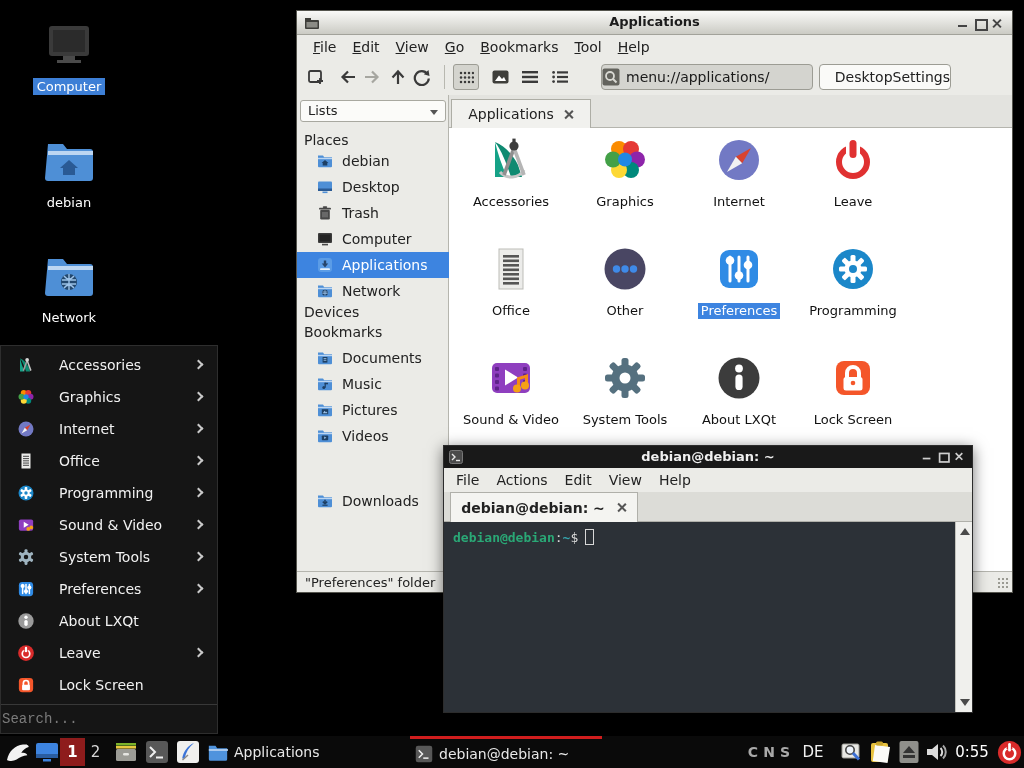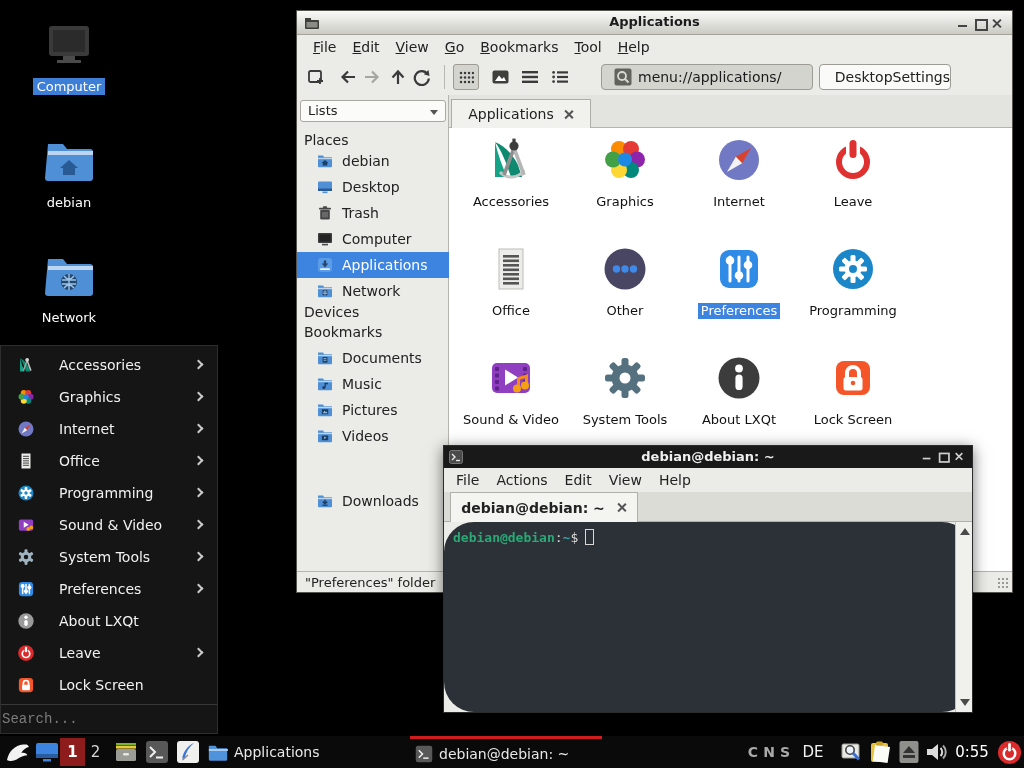--- a/index.html
+++ b/index.html
@@ -24,21 +24,21 @@
   .fm-titlebar { position:absolute; left:0; top:0; right:0; height:24px; background:linear-gradient(#fafaf8,#cbcbc4); border-bottom:1px solid #a2a29a; }
   .fm-title { position:absolute; left:0; right:0; top:3px; text-align:center; font-weight:bold; font-size:13px; color:#1c1c1c; }
   .fm-titlebar .wctl { color:#444; }
   .fm-menubar { position:absolute; top:24px; left:0; right:0; height:24px; display:flex; align-items:center; padding-left:8px; font-size:14px; }
   .fm-menubar .mi { display:inline-block; padding:2px 8px; }
   .fm-menubar .mi::first-letter { text-decoration:underline; }
   .fm-toolbar { position:absolute; top:48px; left:0; right:0; height:36px; }
   .tbtn { position:absolute; top:5px; width:26px; height:26px; display:flex; align-items:center; justify-content:center; }
   .tbtn.pressed { background:#d4d4ce; border:1px solid #9c9c94; border-radius:3px; }
   .tsep { position:absolute; top:6px; width:1px; height:24px; background:#b8b8b0; }
-  .addr { position:absolute; left:304px; top:5px; width:212px; height:26px; background:#d4d4cf; border:1px solid #9c9c94; border-radius:4px; display:flex; align-items:center; gap:6px; padding-left:12px; font-size:14px; color:#1a1a1a; overflow:hidden; white-space:nowrap; }
+  .addr { position:absolute; left:304px; top:5px; width:212px; height:26px; background:#d4d4cf; border:1px solid #9c9c94; border-radius:4px; display:flex; align-items:center; gap:6px; padding-left:0; font-size:14px; color:#1a1a1a; overflow:hidden; white-space:nowrap; }
   .ds-btn { position:absolute; left:522px; top:5px; width:132px; height:26px; background:#fafaf8; border:1px solid #9c9c94; border-radius:4px; text-align:right; line-height:24px; font-size:14px; }
   .fm-sidebar { position:absolute; left:0; top:84px; bottom:21px; width:152px; border-right:1px solid #b5b5ae; }
   .combo { position:absolute; left:3px; top:5px; width:146px; height:22px; background:#fbfbf9; border:1px solid #a8a8a0; border-radius:3px; font-size:13px; line-height:20px; padding-left:7px; }
   .combo .car { position:absolute; right:7px; top:9px; width:0; height:0; border-left:4px solid transparent; border-right:4px solid transparent; border-top:5px solid #555; }
   .sb-h { position:absolute; left:7px; height:18px; font-size:14px; color:#222; }
   .sb-row { position:absolute; left:0; width:152px; height:26px; display:flex; align-items:center; font-size:14px; color:#222; }
   .sb-row .sic { margin-left:20px; width:16px; height:16px; flex:none; }
   .sb-row .slb { margin-left:9px; white-space:nowrap; }
   .sb-row.sel { background:#3d84e0; color:#fff; }
   .fm-tabbar { position:absolute; left:152px; top:84px; right:0; height:33px; background:#e3e3df; border-bottom:1px solid #b5b5ae; }
@@ -57,21 +57,21 @@
           background-size:4px 4px; }
 
   
   #term { left:443px; top:445px; width:530px; height:268px; background:#ebebe7; border:1px solid #2c2c2c; z-index:20; }
   .t-titlebar { position:absolute; left:0; top:0; right:0; height:22px; background:#191919; }
   .t-title { position:absolute; left:0; right:0; top:3px; text-align:center; color:#f0f0f0; font-weight:bold; font-size:13px; }
   .t-titlebar .wctl { color:#cfcfcf; transform:scale(.85); top:3px; }
   .t-menubar { position:absolute; top:22px; left:0; right:0; height:24px; display:flex; align-items:center; padding-left:12px; gap:17px; font-size:14px; background:#ebebe7; }
   .t-tabbar { position:absolute; top:46px; left:0; right:0; height:30px; background:#dcdcd7; border-bottom:1px solid #b0b0aa; }
   .t-tab { position:absolute; left:6px; top:0; width:188px; height:30px; background:#f4f4f1; border:1px solid #b0b0aa; border-bottom:none; display:flex; align-items:center; justify-content:center; gap:11px; font-weight:bold; font-size:14px; }
-  .t-screen { position:absolute; top:76px; left:0; right:0; bottom:0; background:#2c3137;border-radius:30px; }
+  .t-screen { position:absolute; top:76px; left:0; right:0; bottom:0; background:#2c3137; }
   .prompt { position:absolute; left:9px; top:7px; font-family:"DejaVu Sans Mono",monospace; font-size:13px; font-weight:bold; white-space:pre; }
   .p-user { color:#2aa876; } .p-sep { color:#dadada; font-weight:normal; }
   .p-path { color:#35a5ad; } .p-sym { color:#dadada; font-weight:normal; }
   .cursor { display:inline-block; width:9px; height:16px; border:1.5px solid #d8d8d8; vertical-align:-3px; margin-left:7px; }
   .t-scroll { position:absolute; right:0; top:0; bottom:0; width:17px; background:#f0f0ed; border-left:1px solid #c2c2bc; }
   .sarr { position:absolute; left:4px; width:0; height:0; border-left:5px solid transparent; border-right:5px solid transparent; }
   .sarr.up { top:6px; border-bottom:7px solid #4a4a4a; }
   .sarr.dn { bottom:6px; border-top:7px solid #4a4a4a; }
 
   

